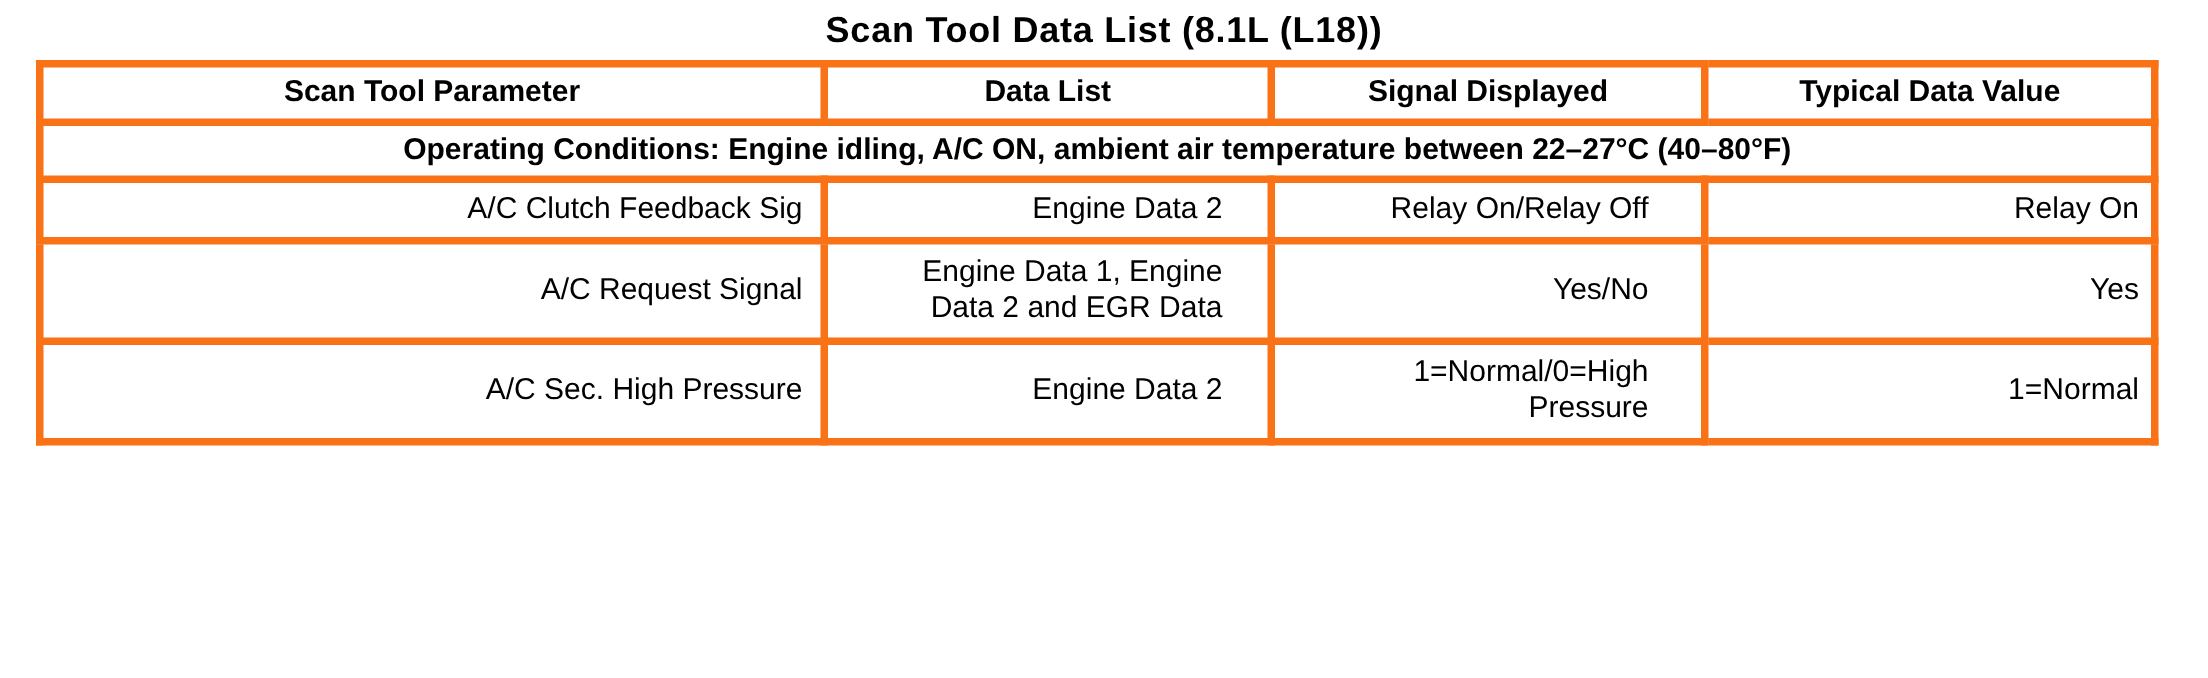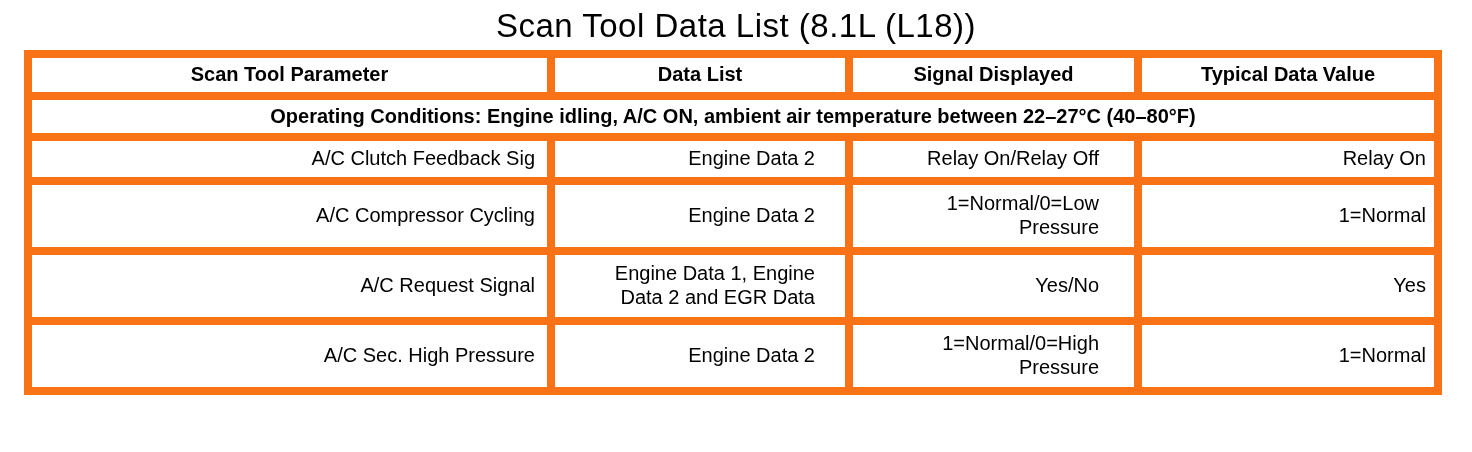--- a/index.html
+++ b/index.html
@@ -14,37 +14,37 @@
   }
   .page {
     position: relative;
     width: 1472px;
     height: 452px;
     overflow: hidden;
   }
   .title {
     margin: 7px 0 5px 0;
     text-align: center;
-    font-size: 33px;
-    font-weight: normal;
+    font-size: 24px;
+    font-weight: bold;
     letter-spacing: 0.5px;
   }
   table.data-table {
     border-collapse: collapse;
     table-layout: fixed;
     width: 1410px;
     margin-left: 24px;
     border: 4px solid #000;
   }
   col.c-param   { width: 523px; }
   col.c-list    { width: 298px; }
   col.c-units   { width: 289px; }
   col.c-typical { width: 300px; }
   th, td {
-    border: 8px solid #f97316;
+    border: 5px solid #f97316;
     vertical-align: middle;
     font-size: 20px;
     line-height: 1.18;
     overflow: hidden;
   }
   th {
     font-weight: bold;
     text-align: center;
     height: 32px;
     padding: 1px 6px;
@@ -102,26 +102,20 @@
         <td colspan="4">Operating Conditions: Engine idling, A/C ON, ambient air temperature between 22–27°C (40–80°F)</td>
       </tr>
 
       <tr class="data-row">
         <td class="param">A/C Clutch Feedback Sig</td>
         <td class="list">Engine Data 2</td>
         <td class="units">Relay On/Relay Off</td>
         <td class="typical">Relay On</td>
       </tr>
 
-      <tr class="data-row tall">
-        <td class="param">A/C Compressor Cycling</td>
-        <td class="list">Engine Data 2</td>
-        <td class="units">1=Normal/0=Low Pressure</td>
-        <td class="typical">1=Normal</td>
-      </tr>
 
 
 
       <tr class="data-row tall">
         <td class="param">A/C Request Signal</td>
         <td class="list">Engine Data 1, Engine Data 2 and EGR Data</td>
         <td class="units">Yes/No</td>
         <td class="typical">Yes</td>
       </tr>
 

